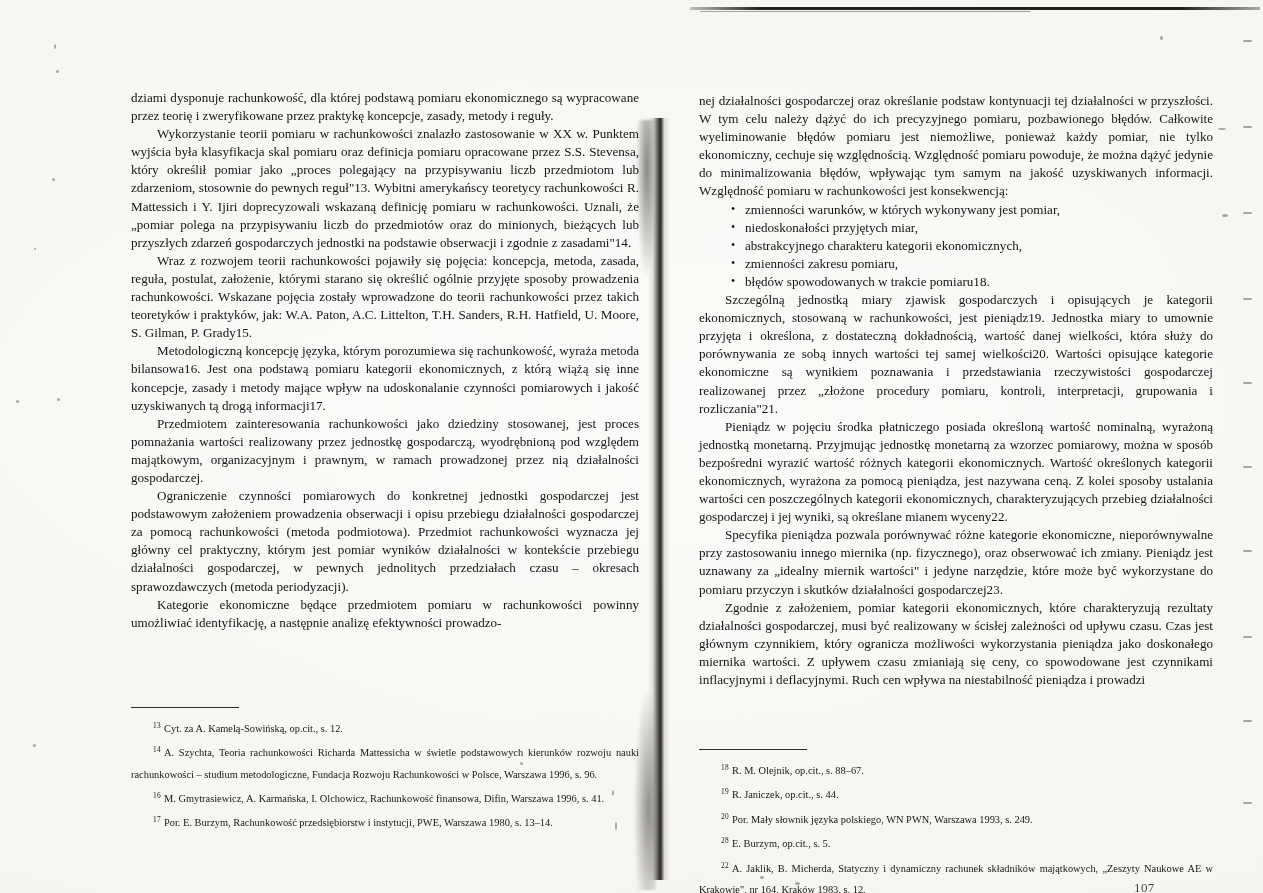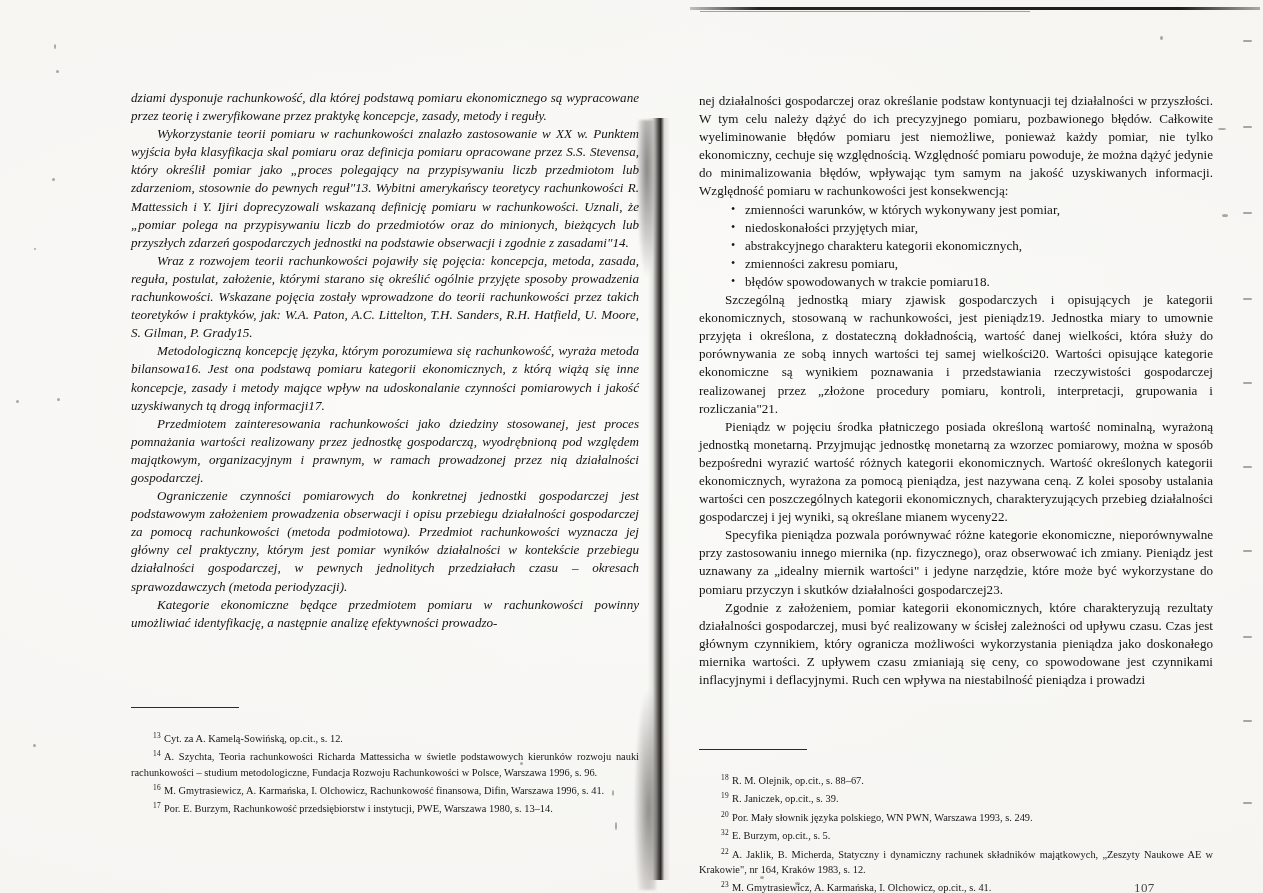--- a/index.html
+++ b/index.html
@@ -122,21 +122,21 @@
 
   .textblock {
     position: absolute;
     font-size: 13.1px;
     line-height: 18.1px;
     text-align: justify;
     text-justify: inter-word;
     color: #141414;
     -webkit-font-smoothing: none;
   }
-  .page-left .textblock  { left: 131px; top: 89px;  width: 508px; font-style: italic; }
+  .page-left .textblock  { left: 131px; top: 89px;  width: 508px; }
   .page-right .textblock { left: 49px;  top: 92px;  width: 514px; }
 
   .textblock p {
     margin: 0;
     text-indent: 26px;
   }
   .textblock p.noindent { text-indent: 0; }
 
   
   ul.bullets {
@@ -155,24 +155,23 @@
     position: absolute;
     left: 0;
     top: -0.5px;
     font-size: 12px;
   }
 
   
   .footnotes {
     position: absolute;
     font-size: 10.4px;
-    line-height: 15px;
+    line-height: 21px;
     text-align: justify;
     color: #171717;
-    margin-top: 13px;
   }
   .page-left .footnotes  { left: 131px; top: 715px; width: 508px; }
   .page-right .footnotes { left: 49px;  top: 757px; width: 514px; }
 
   .fn-rule {
     position: absolute;
     height: 1px;
     background: #2b2b2b;
     width: 108px;
   }
@@ -296,23 +295,23 @@
       <p>Szczególną jednostką miary zjawisk gospodarczych i opisujących je kategorii ekonomicznych, stosowaną w rachunkowości, jest pieniądz19. Jednostka miary to umownie przyjęta i określona, z dostateczną dokładnością, wartość danej wielkości, która służy do porównywania ze sobą innych wartości tej samej wielkości20. Wartości opisujące kategorie ekonomiczne są wynikiem poznawania i przedstawiania rzeczywistości gospodarczej realizowanej przez „złożone procedury pomiaru, kontroli, interpretacji, grupowania i rozliczania"21.</p>
       <p>Pieniądz w pojęciu środka płatniczego posiada określoną wartość nominalną, wyrażoną jednostką monetarną. Przyjmując jednostkę monetarną za wzorzec pomiarowy, można w sposób bezpośredni wyrazić wartość różnych kategorii ekonomicznych. Wartość określonych kategorii ekonomicznych, wyrażona za pomocą pieniądza, jest nazywana ceną. Z kolei sposoby ustalania wartości cen poszczególnych kategorii ekonomicznych, charakteryzujących przebieg działalności gospodarczej i jej wyniki, są określane mianem wyceny22.</p>
       <p>Specyfika pieniądza pozwala porównywać różne kategorie ekonomiczne, nieporównywalne przy zastosowaniu innego miernika (np. fizycznego), oraz obserwować ich zmiany. Pieniądz jest uznawany za „idealny miernik wartości" i jedyne narzędzie, które może być wykorzystane do pomiaru przyczyn i skutków działalności gospodarczej23.</p>
       <p>Zgodnie z założeniem, pomiar kategorii ekonomicznych, które charakteryzują rezultaty działalności gospodarczej, musi być realizowany w ścisłej zależności od upływu czasu. Czas jest głównym czynnikiem, który ogranicza możliwości wykorzystania pieniądza jako doskonałego miernika wartości. Z upływem czasu zmianiają się ceny, co spowodowane jest czynnikami inflacyjnymi i deflacyjnymi. Ruch cen wpływa na niestabilność pieniądza i prowadzi</p>
     </div>
 
     <div class="fn-rule"></div>
 
     <div class="footnotes">
       <p><span class="fn-num">18</span><span>R. M. Olejnik, op.cit., s. 88–67.</span></p>
-      <p><span class="fn-num">19</span><span>R. Janiczek, op.cit., s. 39.</span></p>
+      <p><span class="fn-num">19</span><span>R. Janiczek, op.cit., s. 44.</span></p>
       <p><span class="fn-num">20</span><span>Por. Mały słownik języka polskiego, WN PWN, Warszawa 1993, s. 249.</span></p>
-      <p><span class="fn-num">32</span><span>E. Burzym, op.cit., s. 5.</span></p>
+      <p><span class="fn-num">28</span><span>E. Burzym, op.cit., s. 5.</span></p>
       <p><span class="fn-num">22</span><span>A. Jaklik, B. Micherda, Statyczny i dynamiczny rachunek składników majątkowych, „Zeszyty Naukowe AE w Krakowie", nr 164, Kraków 1983, s. 12.</span></p>
       <p><span class="fn-num">23</span><span>M. Gmytrasiewicz, A. Karmańska, I. Olchowicz, op.cit., s. 41.</span></p>
     </div>
   </div>
 
   <div class="folio-right-clip">
     <div class="folio folio-right">107</div>
   </div>
 
 </div>

